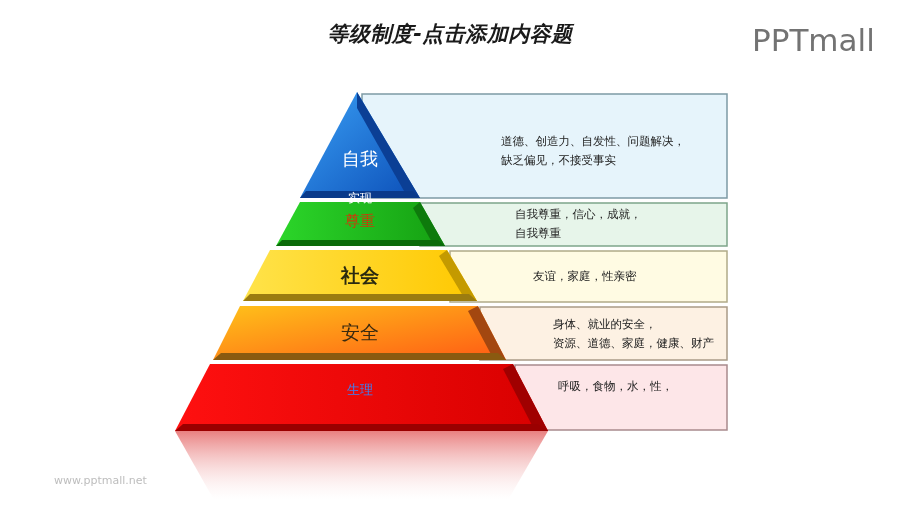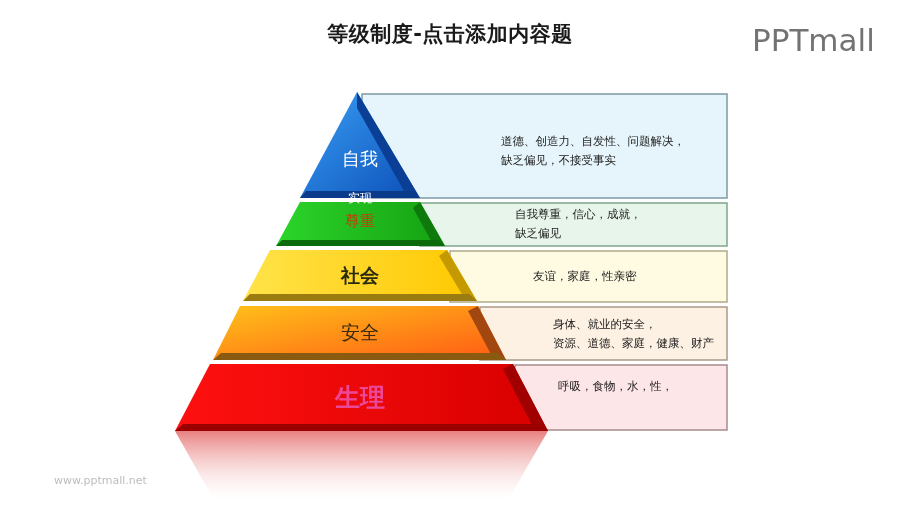--- a/index.html
+++ b/index.html
@@ -5,20 +5,21 @@
     html, body { margin: 0; padding: 0; }
     body {
       width: 900px; height: 506px; position: relative; overflow: hidden;
       background: #ffffff;
       font-family: "DejaVu Sans", "Liberation Sans", sans-serif;
     }
     .title {
       position: absolute; left: 0; width: 900px; top: 20px;
       text-align: center; font-size: 21px; font-weight: bold; color: #1a1a1a;
       letter-spacing: 0.5px;
+      font-style: italic;
     }
     .logo {
       position: absolute; left: 752px; top: 22px;
       font-family: "DejaVu Sans", sans-serif; font-size: 31px; color: #737373;
       letter-spacing: 0px; font-weight: normal;
     }
     .footer {
       position: absolute; left: 54px; top: 474px;
       font-size: 11px; color: #bdbdbd;
     }
@@ -106,29 +107,29 @@
   </g>
 </svg>
 
 <div class="layer-label" style="left:320px; top:148px; width:80px; color:#ffffff;">
   <div style="font-size:18px; line-height:22px;">自我</div>
   <div style="font-size:12px; line-height:16px; margin-top:20px;">实现</div>
 </div>
 <div class="layer-label" style="left:320px; top:212px; width:80px; color:#c2410c; font-size:15px;">尊重</div>
 <div class="layer-label" style="left:320px; top:263px; width:80px; color:#2a2a10; font-size:19px;font-weight:bold;">社会</div>
 <div class="layer-label" style="left:320px; top:320px; width:80px; color:#3a2a10; font-size:19px;text-align:center;">安全</div>
-<div class="layer-label" style="left:320px; top:381px; width:80px; color:#ec4899; font-size:25px;font-weight:bold;">生理</div>
+<div class="layer-label" style="left:320px; top:381px; width:80px; color:#3b82f6; font-size:13px;">生理</div>
 
 <div class="box-text" style="left:462px; top:132px;margin-left:39px;">
   <div>道德、创造力、自发性、问题解决，</div>
   <div>缺乏偏见，不接受事实</div>
 </div>
 <div class="box-text" style="left:515px; top:205px;">
   <div>自我尊重，信心，成就，</div>
-  <div>缺乏偏见</div>
+  <div>自我尊重</div>
 </div>
 <div class="box-text" style="left:533px; top:267px;">
   <div>友谊，家庭，性亲密</div>
 </div>
 <div class="box-text" style="left:553px; top:315px;">
   <div>身体、就业的安全，</div>
   <div>资源、道德、家庭，健康、财产</div>
 </div>
 <div class="box-text" style="left:558px; top:377px;">
   <div>呼吸，食物，水，性，</div>

